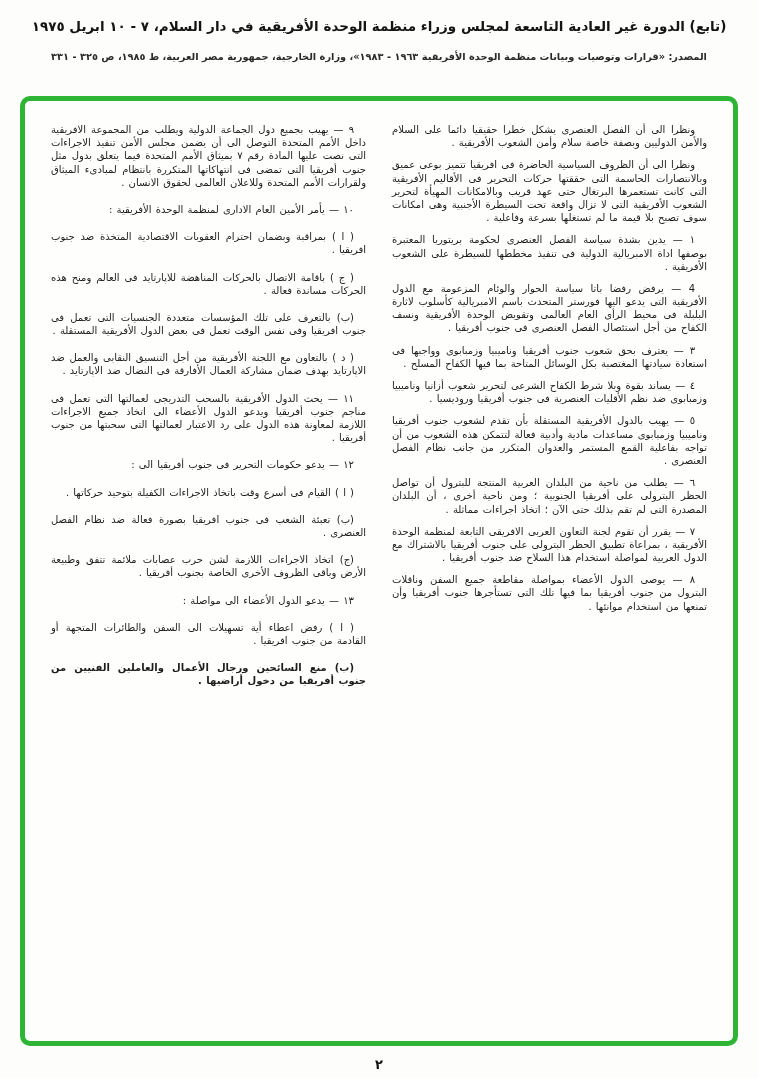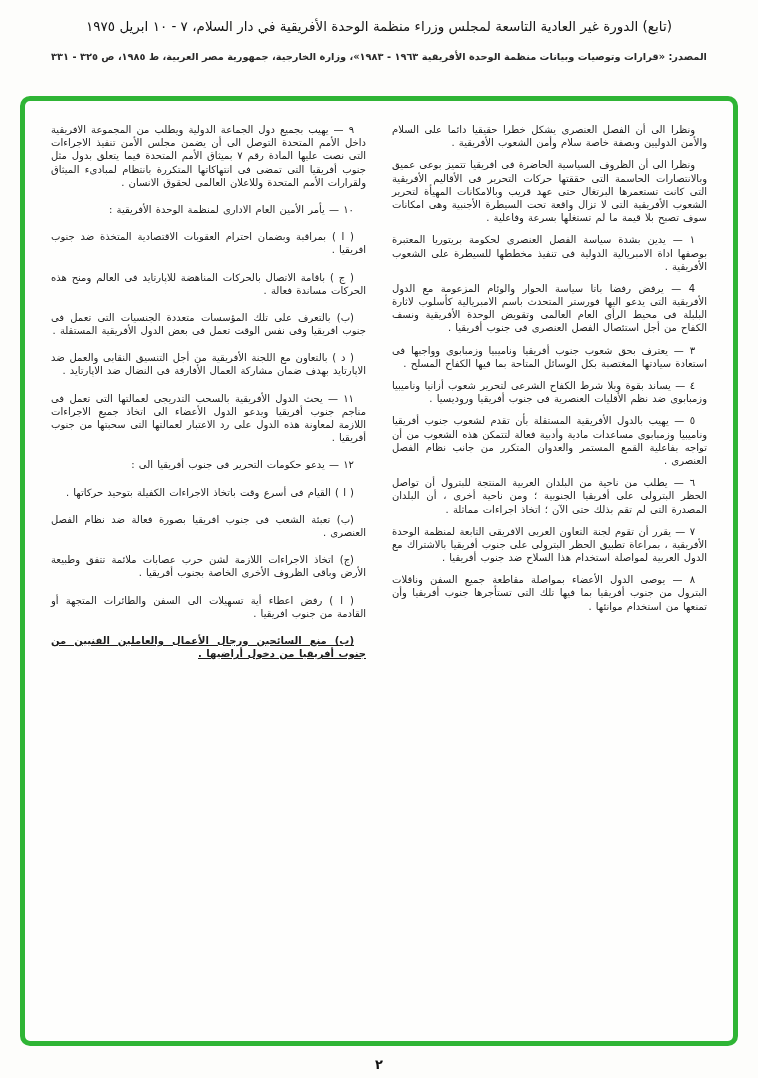--- a/index.html
+++ b/index.html
@@ -20,21 +20,21 @@
   .doc-header {
     position: absolute;
     top: 16px;
     left: 30px;
     right: 30px;
     text-align: center;
     direction: rtl;
   }
   .doc-title {
     font-size: 13.5px;
-    font-weight: normal;
+    font-weight: bold;
     letter-spacing: 0;
     color: #141414;
     line-height: 1.5;
   }
   .doc-source {
     margin-top: 14px;
     font-size: 9.8px;
     font-weight: bold;
     color: #2a2a2a;
     line-height: 1.5;
@@ -68,21 +68,20 @@
   .col p {
     margin-bottom: 9px;
     text-indent: 12px;
     word-spacing: 1px;
   }
   .col-left p {
     margin-bottom: 14px;
   }
   .col p.bold {
     font-weight: bold;
-    text-decoration: underline;
   }
   .page-number {
     position: absolute;
     bottom: 6px;
     left: 0;
     right: 0;
     text-align: center;
     font-size: 13px;
     font-weight: bold;
     color: #111;
@@ -117,20 +116,21 @@
           <p>١٠ — يأمر الأمين العام الادارى لمنظمة الوحدة الأفريقية :</p>
           <p>( ا ) بمراقبة وبضمان احترام العقوبات الاقتصادية المتخذة ضد جنوب افريقيا .</p>
           <p>( ج ) باقامة الاتصال بالحركات المناهضة للاپارتايد فى العالم ومنح هذه الحركات مساندة فعالة .</p>
           <p>(ب) بالتعرف على تلك المؤسسات متعددة الجنسيات التى تعمل فى جنوب افريقيا وفى نفس الوقت تعمل فى بعض الدول الأفريقية المستقلة .</p>
           <p>( د ) بالتعاون مع اللجنة الأفريقية من أجل التنسيق النقابى والعمل ضد الاپارتايد بهدف ضمان مشاركة العمال الأفارقة فى النضال ضد الاپارتايد .</p>
           <p>١١ — يحث الدول الأفريقية بالسحب التدريجى لعمالتها التى تعمل فى مناجم جنوب أفريقيا ويدعو الدول الأعضاء الى اتخاذ جميع الاجراءات اللازمة لمعاونة هذه الدول على رد الاعتبار لعمالتها التى سحبتها من جنوب أفريقيا .</p>
           <p>١٢ — يدعو حكومات التحرير فى جنوب أفريقيا الى :</p>
           <p>( ا ) القيام فى أسرع وقت باتخاذ الاجراءات الكفيلة بتوحيد حركاتها .</p>
           <p>(ب) تعبئة الشعب فى جنوب افريقيا بصورة فعالة ضد نظام الفصل العنصرى .</p>
           <p>(ج) اتخاذ الاجراءات اللازمة لشن حرب عصابات ملائمة تتفق وطبيعة الأرض وباقى الظروف الأخرى الخاصة بجنوب أفريقيا .</p>
+          <p>١٣ — يدعو الدول الأعضاء الى مواصلة :</p>
           <p>( ا ) رفض اعطاء أية تسهيلات الى السفن والطائرات المتجهة أو القادمة من جنوب افريقيا .</p>
           <p class="bold">(ب) منع السائحين ورجال الأعمال والعاملين الفنيين من جنوب أفريقيا من دخول أراضيها .</p>
         </div>
     </div>
   </div>
 
   <div class="page-number">٢</div>
 
 </div>
 

